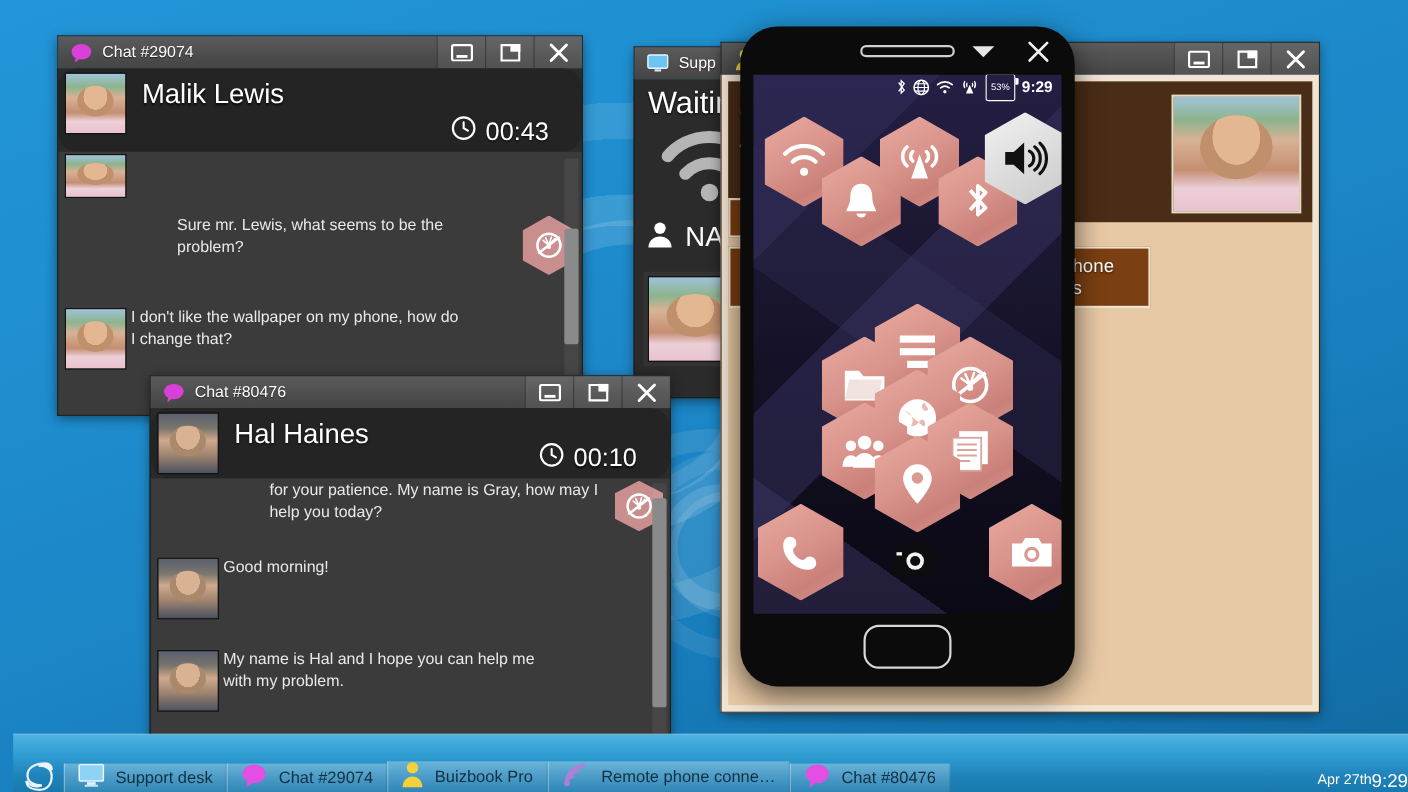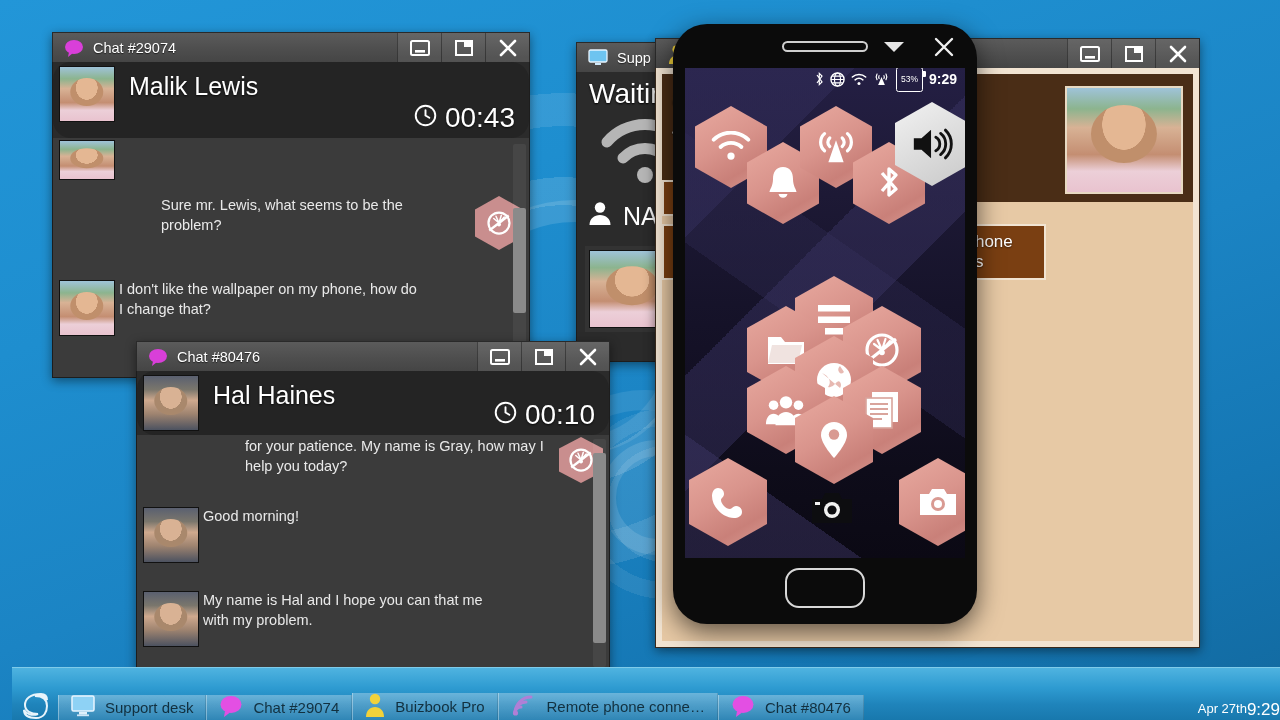--- a/index.html
+++ b/index.html
@@ -76,22 +76,22 @@
     position:absolute; left:50%; top:46%; transform: translate(-50%,-50%);
     width: 62%; height: 52%; border-radius: 50%;
   }
   .av-malik .av-face { background: radial-gradient(ellipse at 50% 35%, #e4b793 0 46%, #c08f6b 47% 100%); }
   .av-hal .av-face { background: radial-gradient(ellipse at 50% 35%, #d9b294 0 46%, #a9886c 47% 100%); }
   .chat-name {
     color: #fff; font-size: 25px; margin-left: 14px; margin-top: 6px;
     text-shadow: 0 1px 2px rgba(0,0,0,0.8);
   }
   .chat-timer {
-    position: absolute; right: 14px; bottom: 4px;
-    color: #fff; font-size: 28px;
+    position: absolute; right: 30px; bottom: 4px;
+    color: #fff; font-size: 23px;
     display: flex; align-items: center; gap: 8px;
     text-shadow: 0 1px 2px rgba(0,0,0,0.8);
   }
   .msg-list { background: #3b3b3b; position: relative; overflow: hidden; }
   .msg-row { display: flex; align-items: flex-start; padding: 8px 6px; gap: 4px; }
   .msg-row.agent { justify-content: flex-end; }
   .msg-text { color: #e9e9e9; font-size: 14.5px; line-height: 1.35; max-width: 300px; }
   .msg-row.agent .msg-text { order: 1; text-align: left; }
   .hexbadge {
     width: 48px; height: 54px; flex: 0 0 48px;
@@ -476,21 +476,21 @@
         <div class="msg-row" style="margin-top:8px;">
           <div class="chat-av av-hal">
               <div class="av-face"></div>
             </div>
           <div class="msg-text">Good morning!</div>
         </div>
         <div class="msg-row" style="margin-top:12px;">
           <div class="chat-av av-hal">
               <div class="av-face"></div>
             </div>
-          <div class="msg-text">My name is Hal and I hope you can that me with my problem.</div>
+          <div class="msg-text">My name is Hal and I hope you can help me with my problem.</div>
         </div>
         <div class="scrollbar" style="top:4px; height:228px;">
           <div class="scrollthumb" style="top:14px; height:190px;"></div>
         </div>
       </div>
       <div class="chat-footer">Click for chat options</div>
     </div>
   </div>
 
   <div id="phone">

